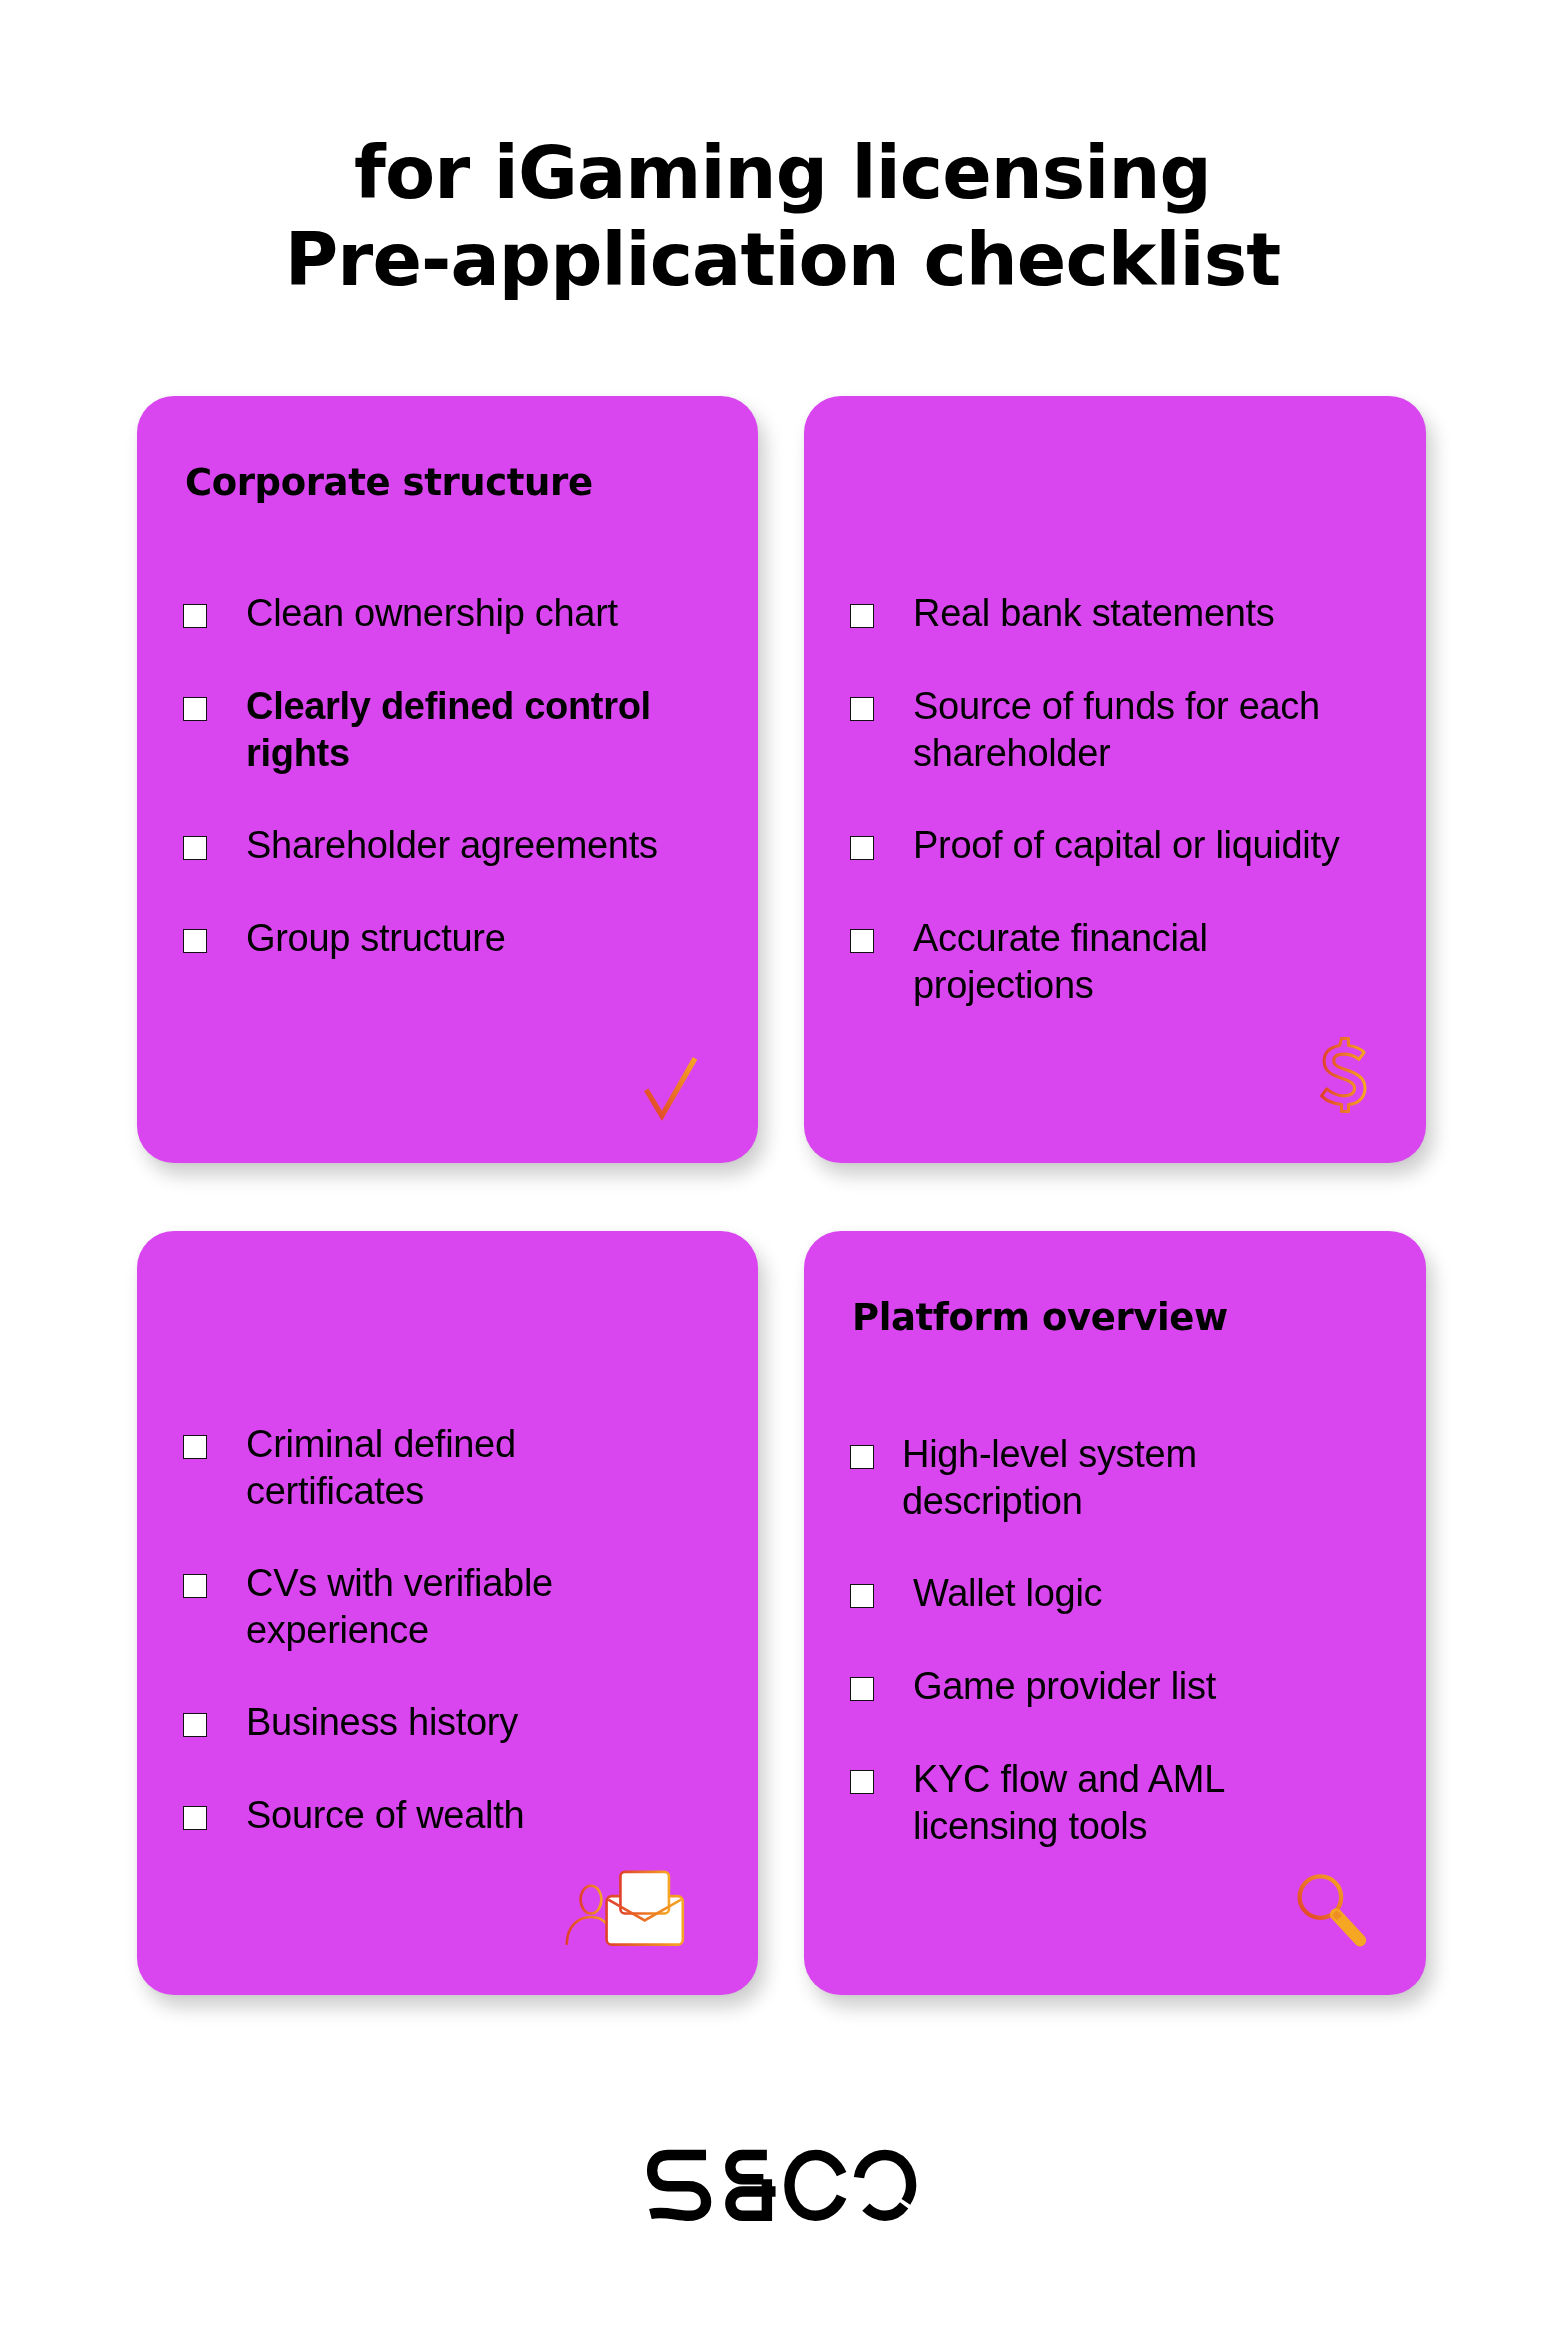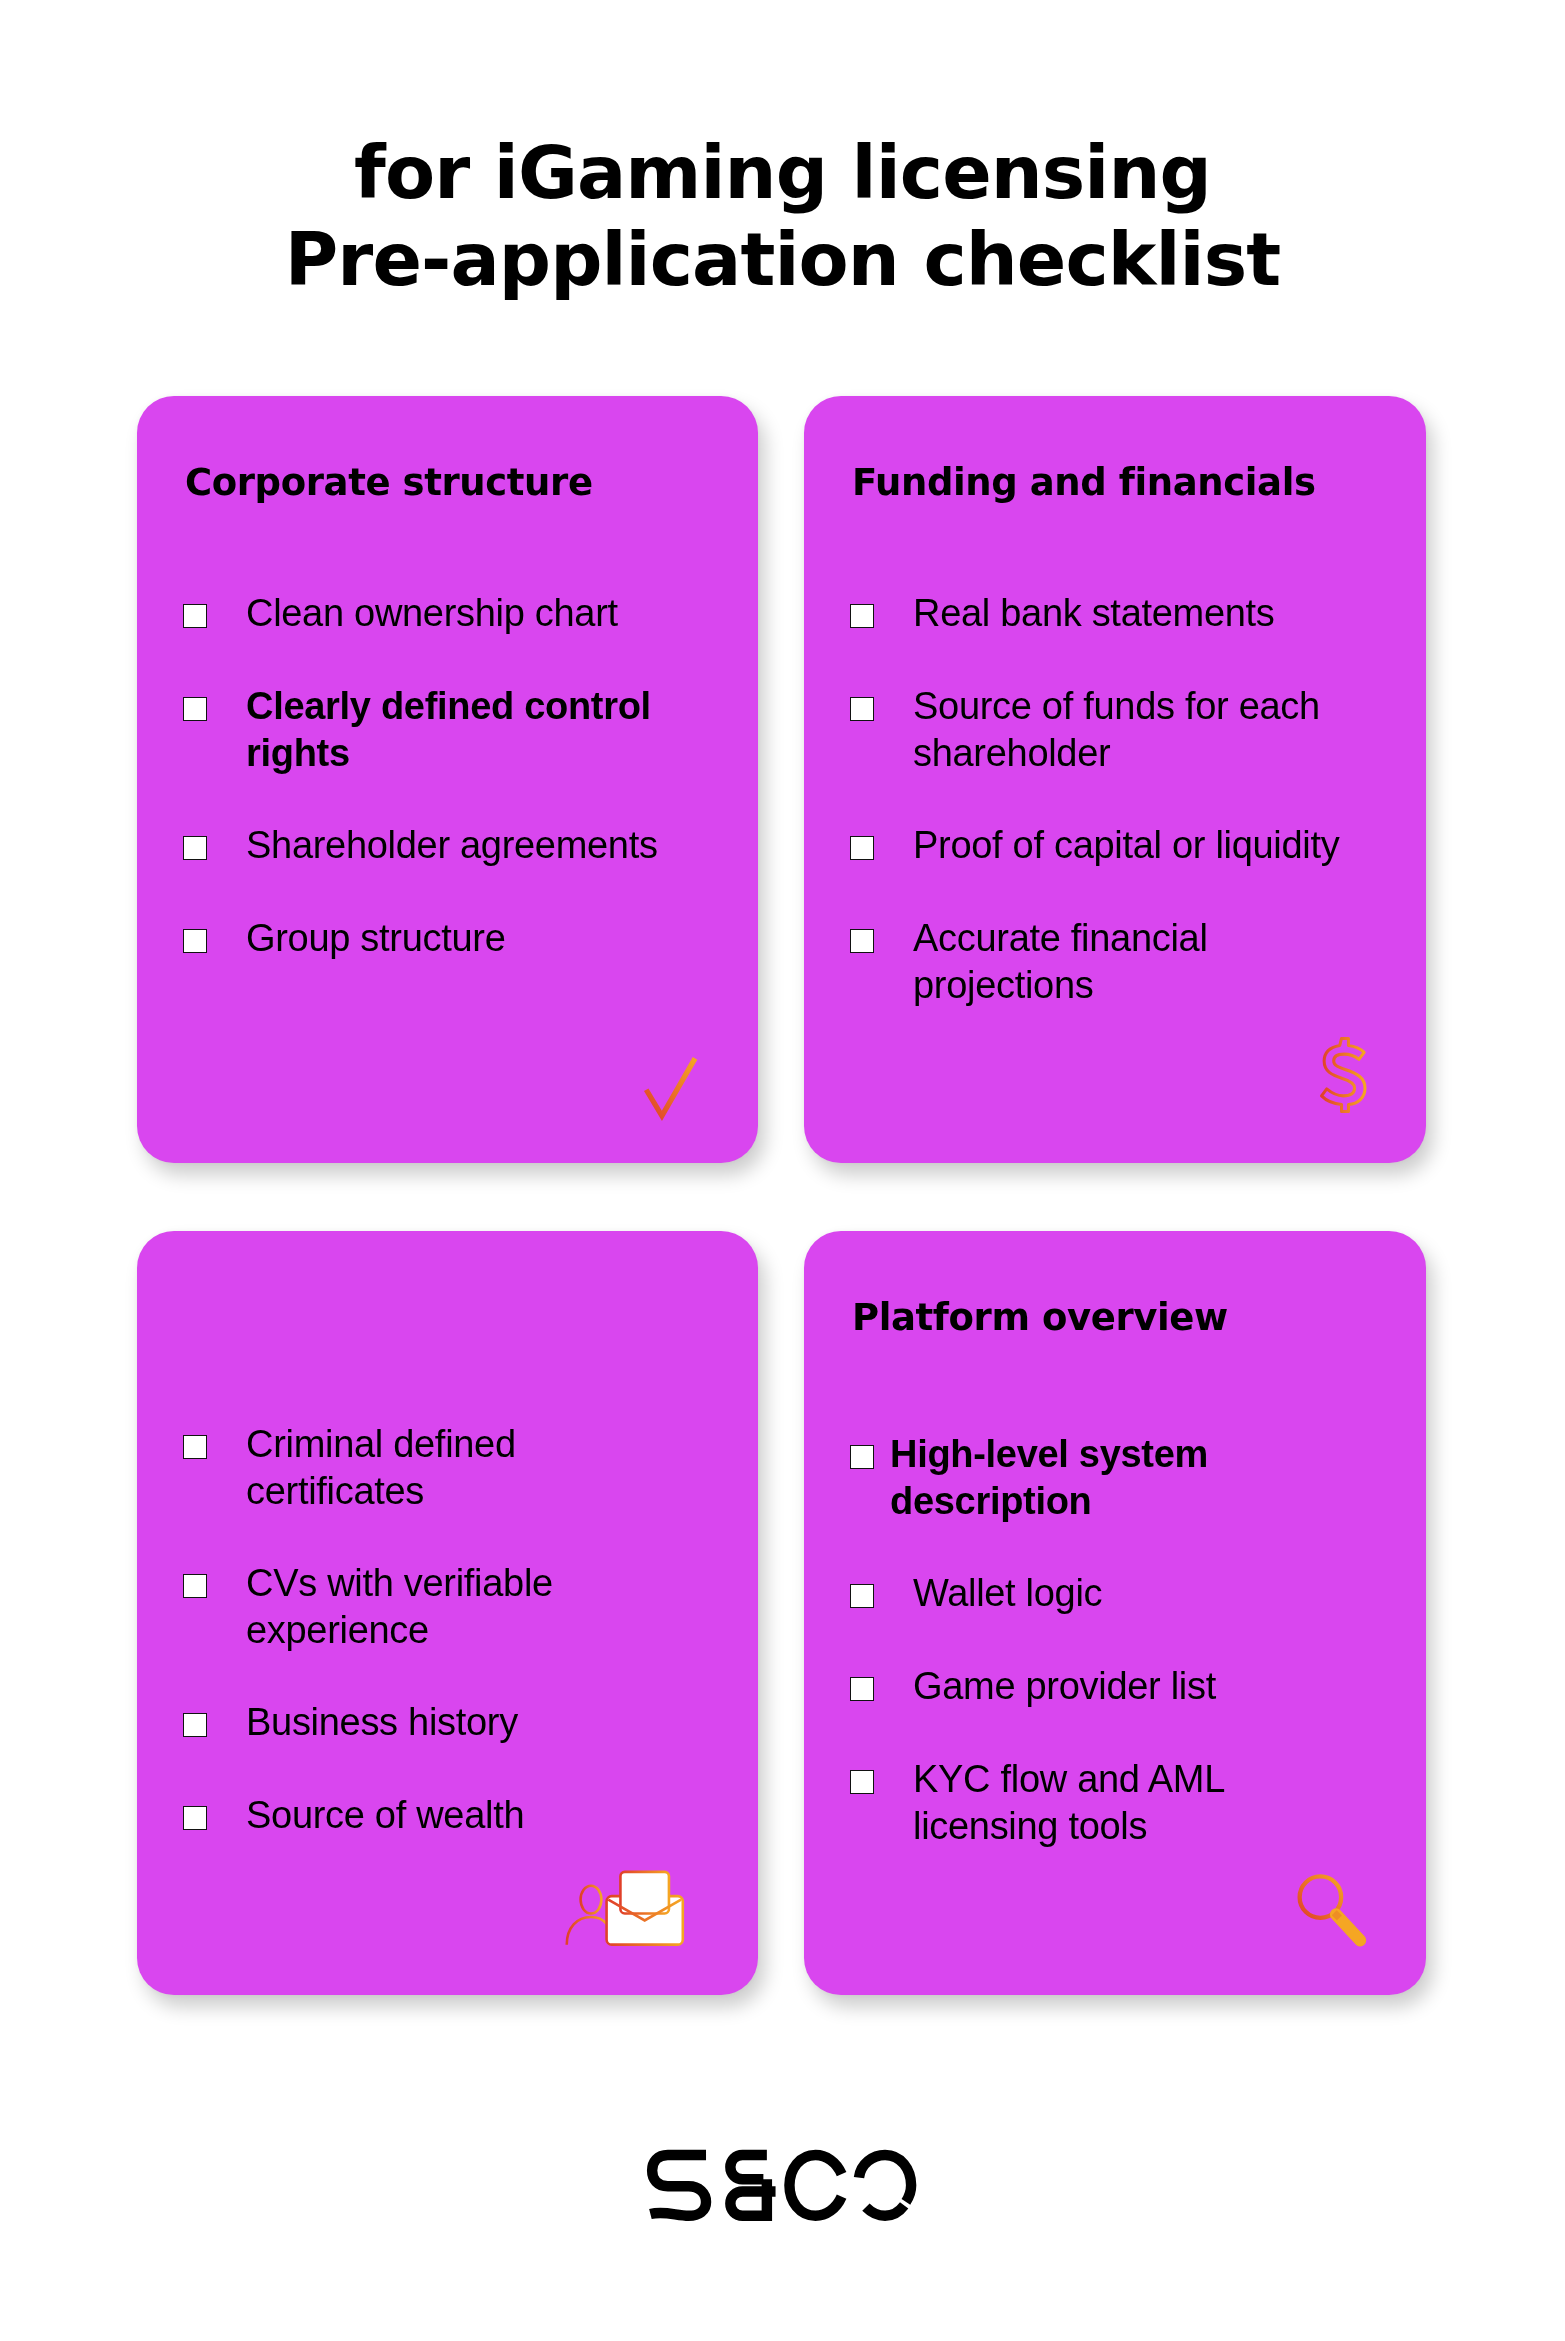--- a/index.html
+++ b/index.html
@@ -61,21 +61,20 @@
   <div class="item" style="top:519px;">
     <span class="cb"></span>
     <span class="item-text">Group structure</span>
   </div>
   <svg class="icon" style="left:504px; top:657px;" width="61" height="70" viewBox="0 0 70 80">
     <polyline points="6,42 24,72 62,6" fill="none" stroke="url(#ag2)" stroke-width="6" stroke-linecap="butt" stroke-linejoin="miter"></polyline>
   </svg>
 </div>
 
 <div class="card" style="left:804px; top:396px; width:622px; height:767px;">
-  <div class="card-title">Funding and financials</div>
   <div class="item" style="top:194px;">
     <span class="cb"></span>
     <span class="item-text">Real bank statements</span>
   </div>
   <div class="item" style="top:287px;">
     <span class="cb"></span>
     <span class="item-text" style="width:470px;">Source of funds for each shareholder</span>
   </div>
   <div class="item" style="top:426px;">
     <span class="cb"></span>
@@ -117,21 +116,21 @@
     <line x1="76" y1="23" x2="108" y2="23" stroke="url(#ag)" stroke-width="3"></line>
     <line x1="76" y1="32" x2="108" y2="32" stroke="url(#ag)" stroke-width="3"></line>
     <polyline points="50,34 92,58 134,34" fill="none" stroke="url(#ag)" stroke-width="3"></polyline>
   </svg>
 </div>
 
 <div class="card" style="left:804px; top:1231px; width:622px; height:764px;">
   <div class="card-title">Platform overview</div>
   <div class="item" style="top:200px;">
     <span class="cb"></span>
-    <span class="item-text" style="width:348px; left:40px;font-weight:bold;">High-level system description</span>
+    <span class="item-text" style="width:348px; left:52px;">High-level system description</span>
   </div>
   <div class="item" style="top:339px;">
     <span class="cb"></span>
     <span class="item-text">Wallet logic</span>
   </div>
   <div class="item" style="top:432px;">
     <span class="cb"></span>
     <span class="item-text">Game provider list</span>
   </div>
   <div class="item" style="top:525px;">

